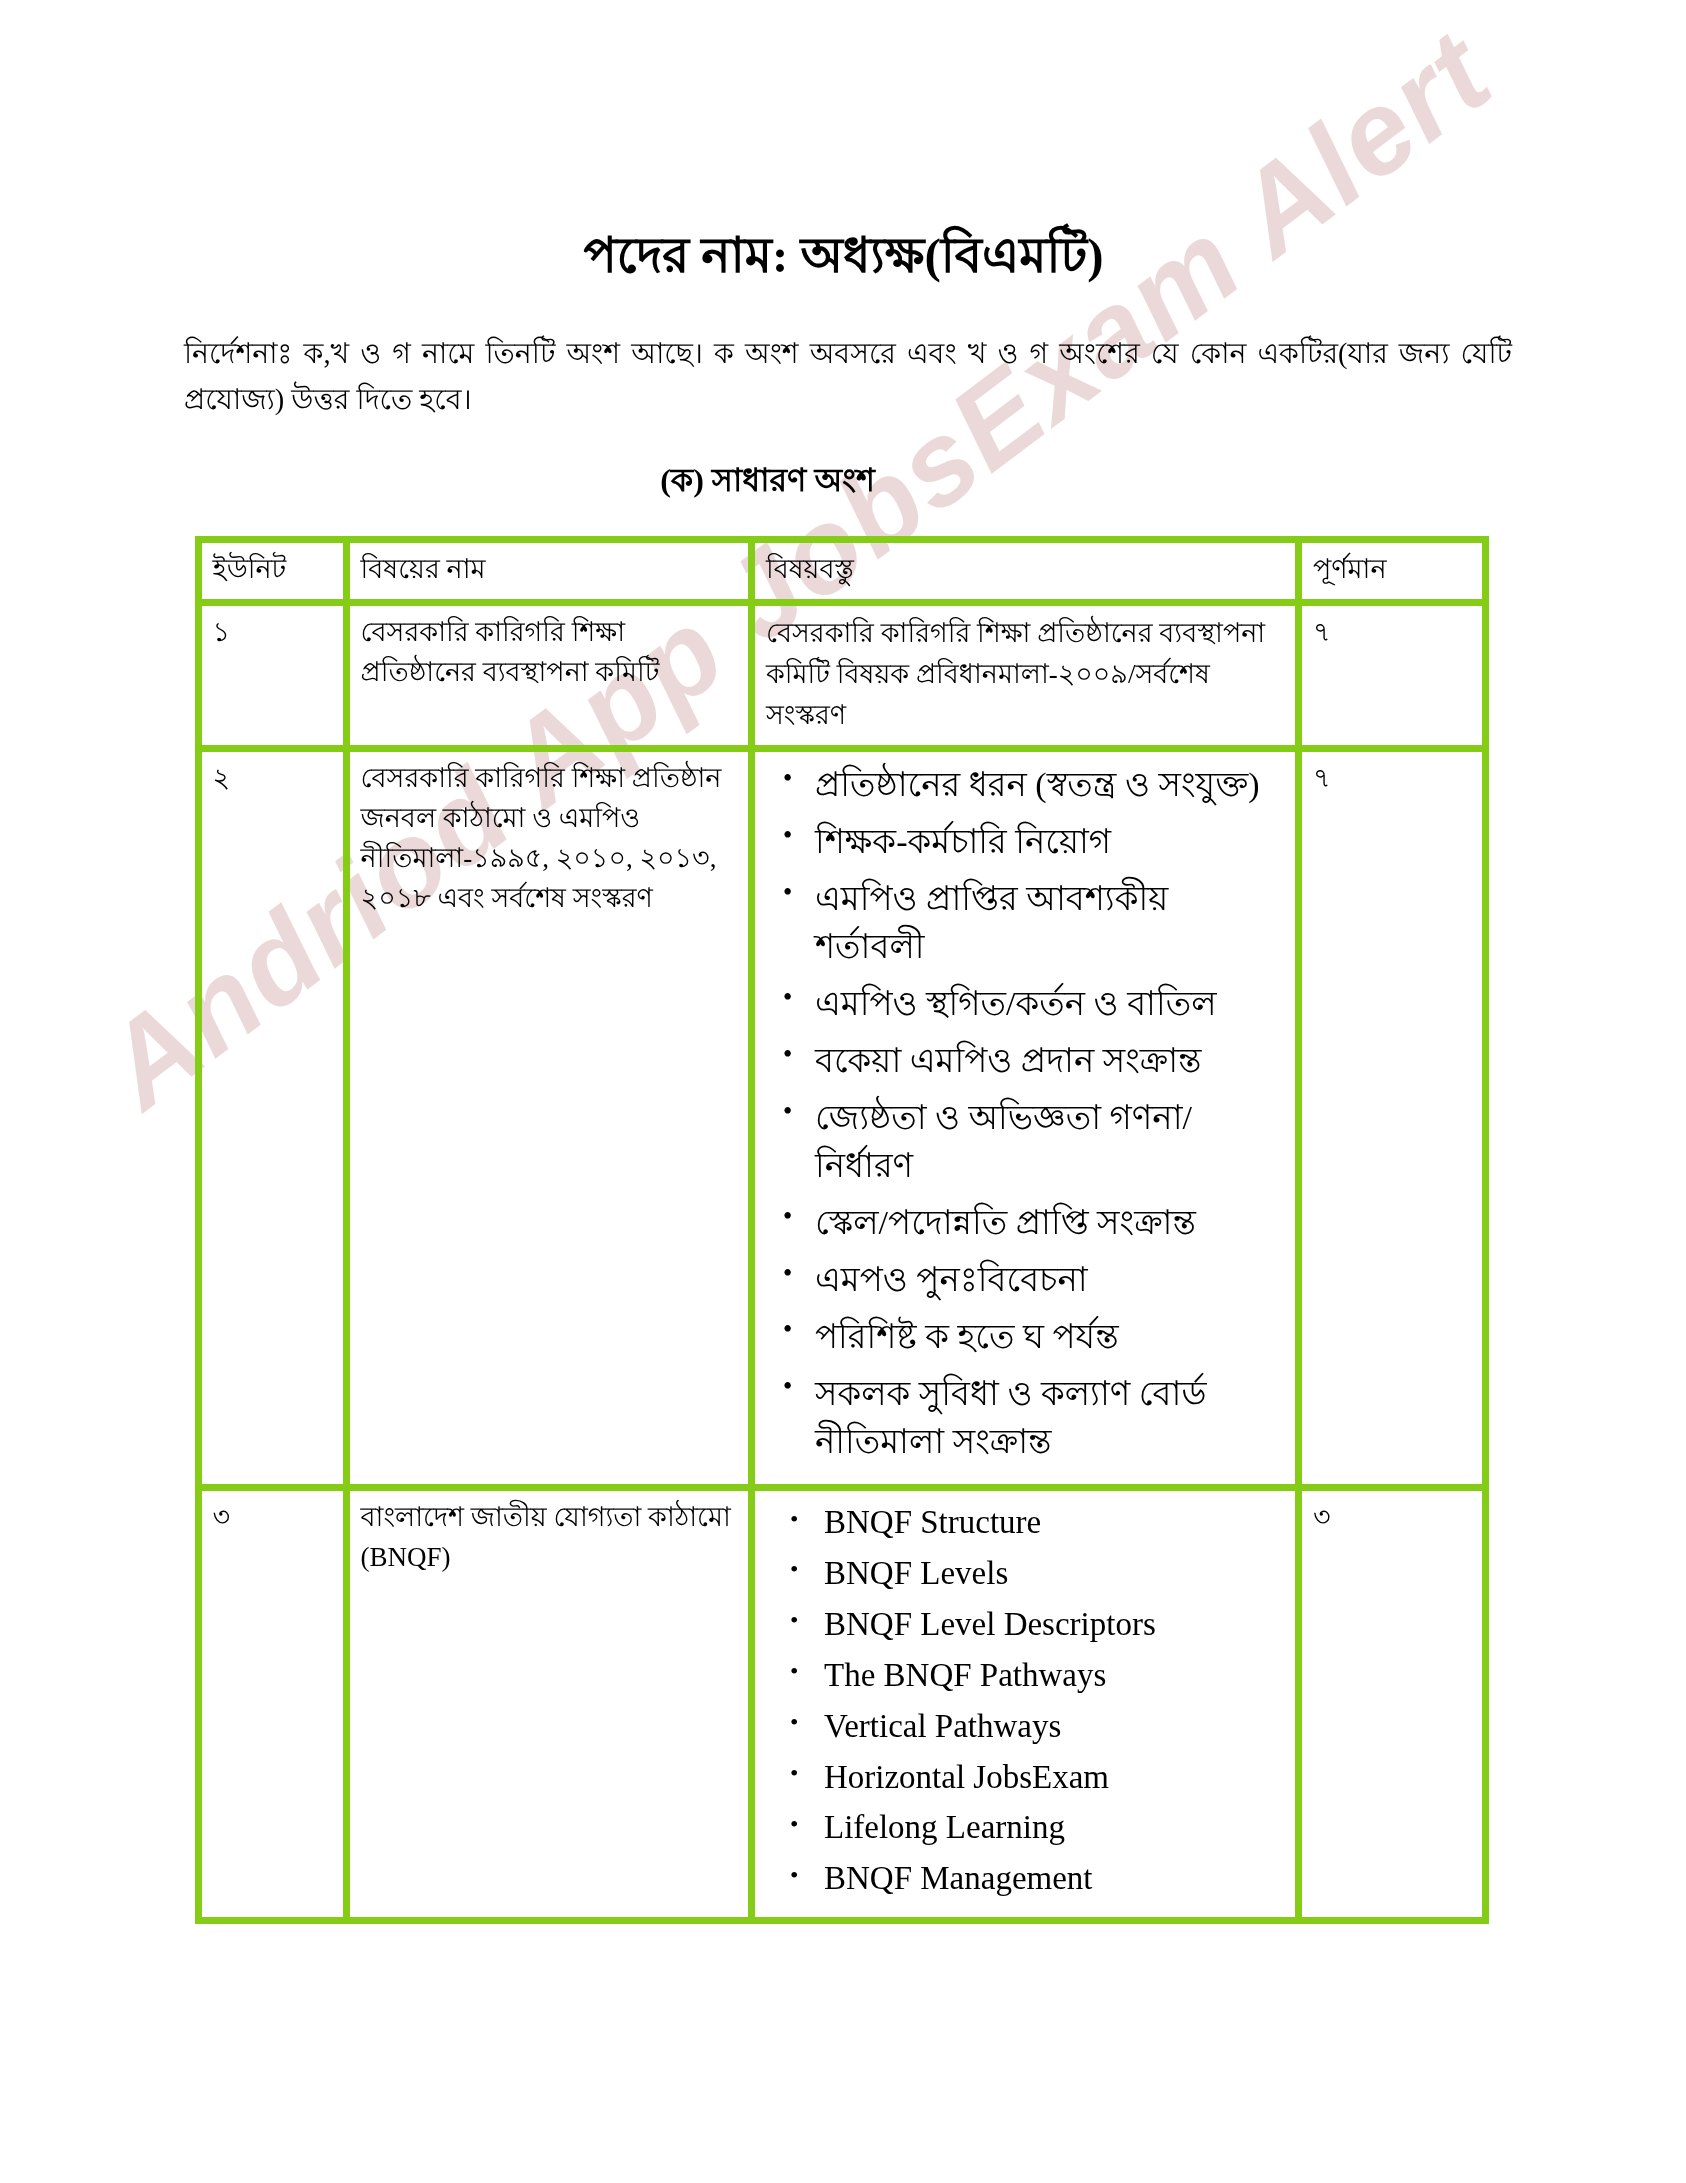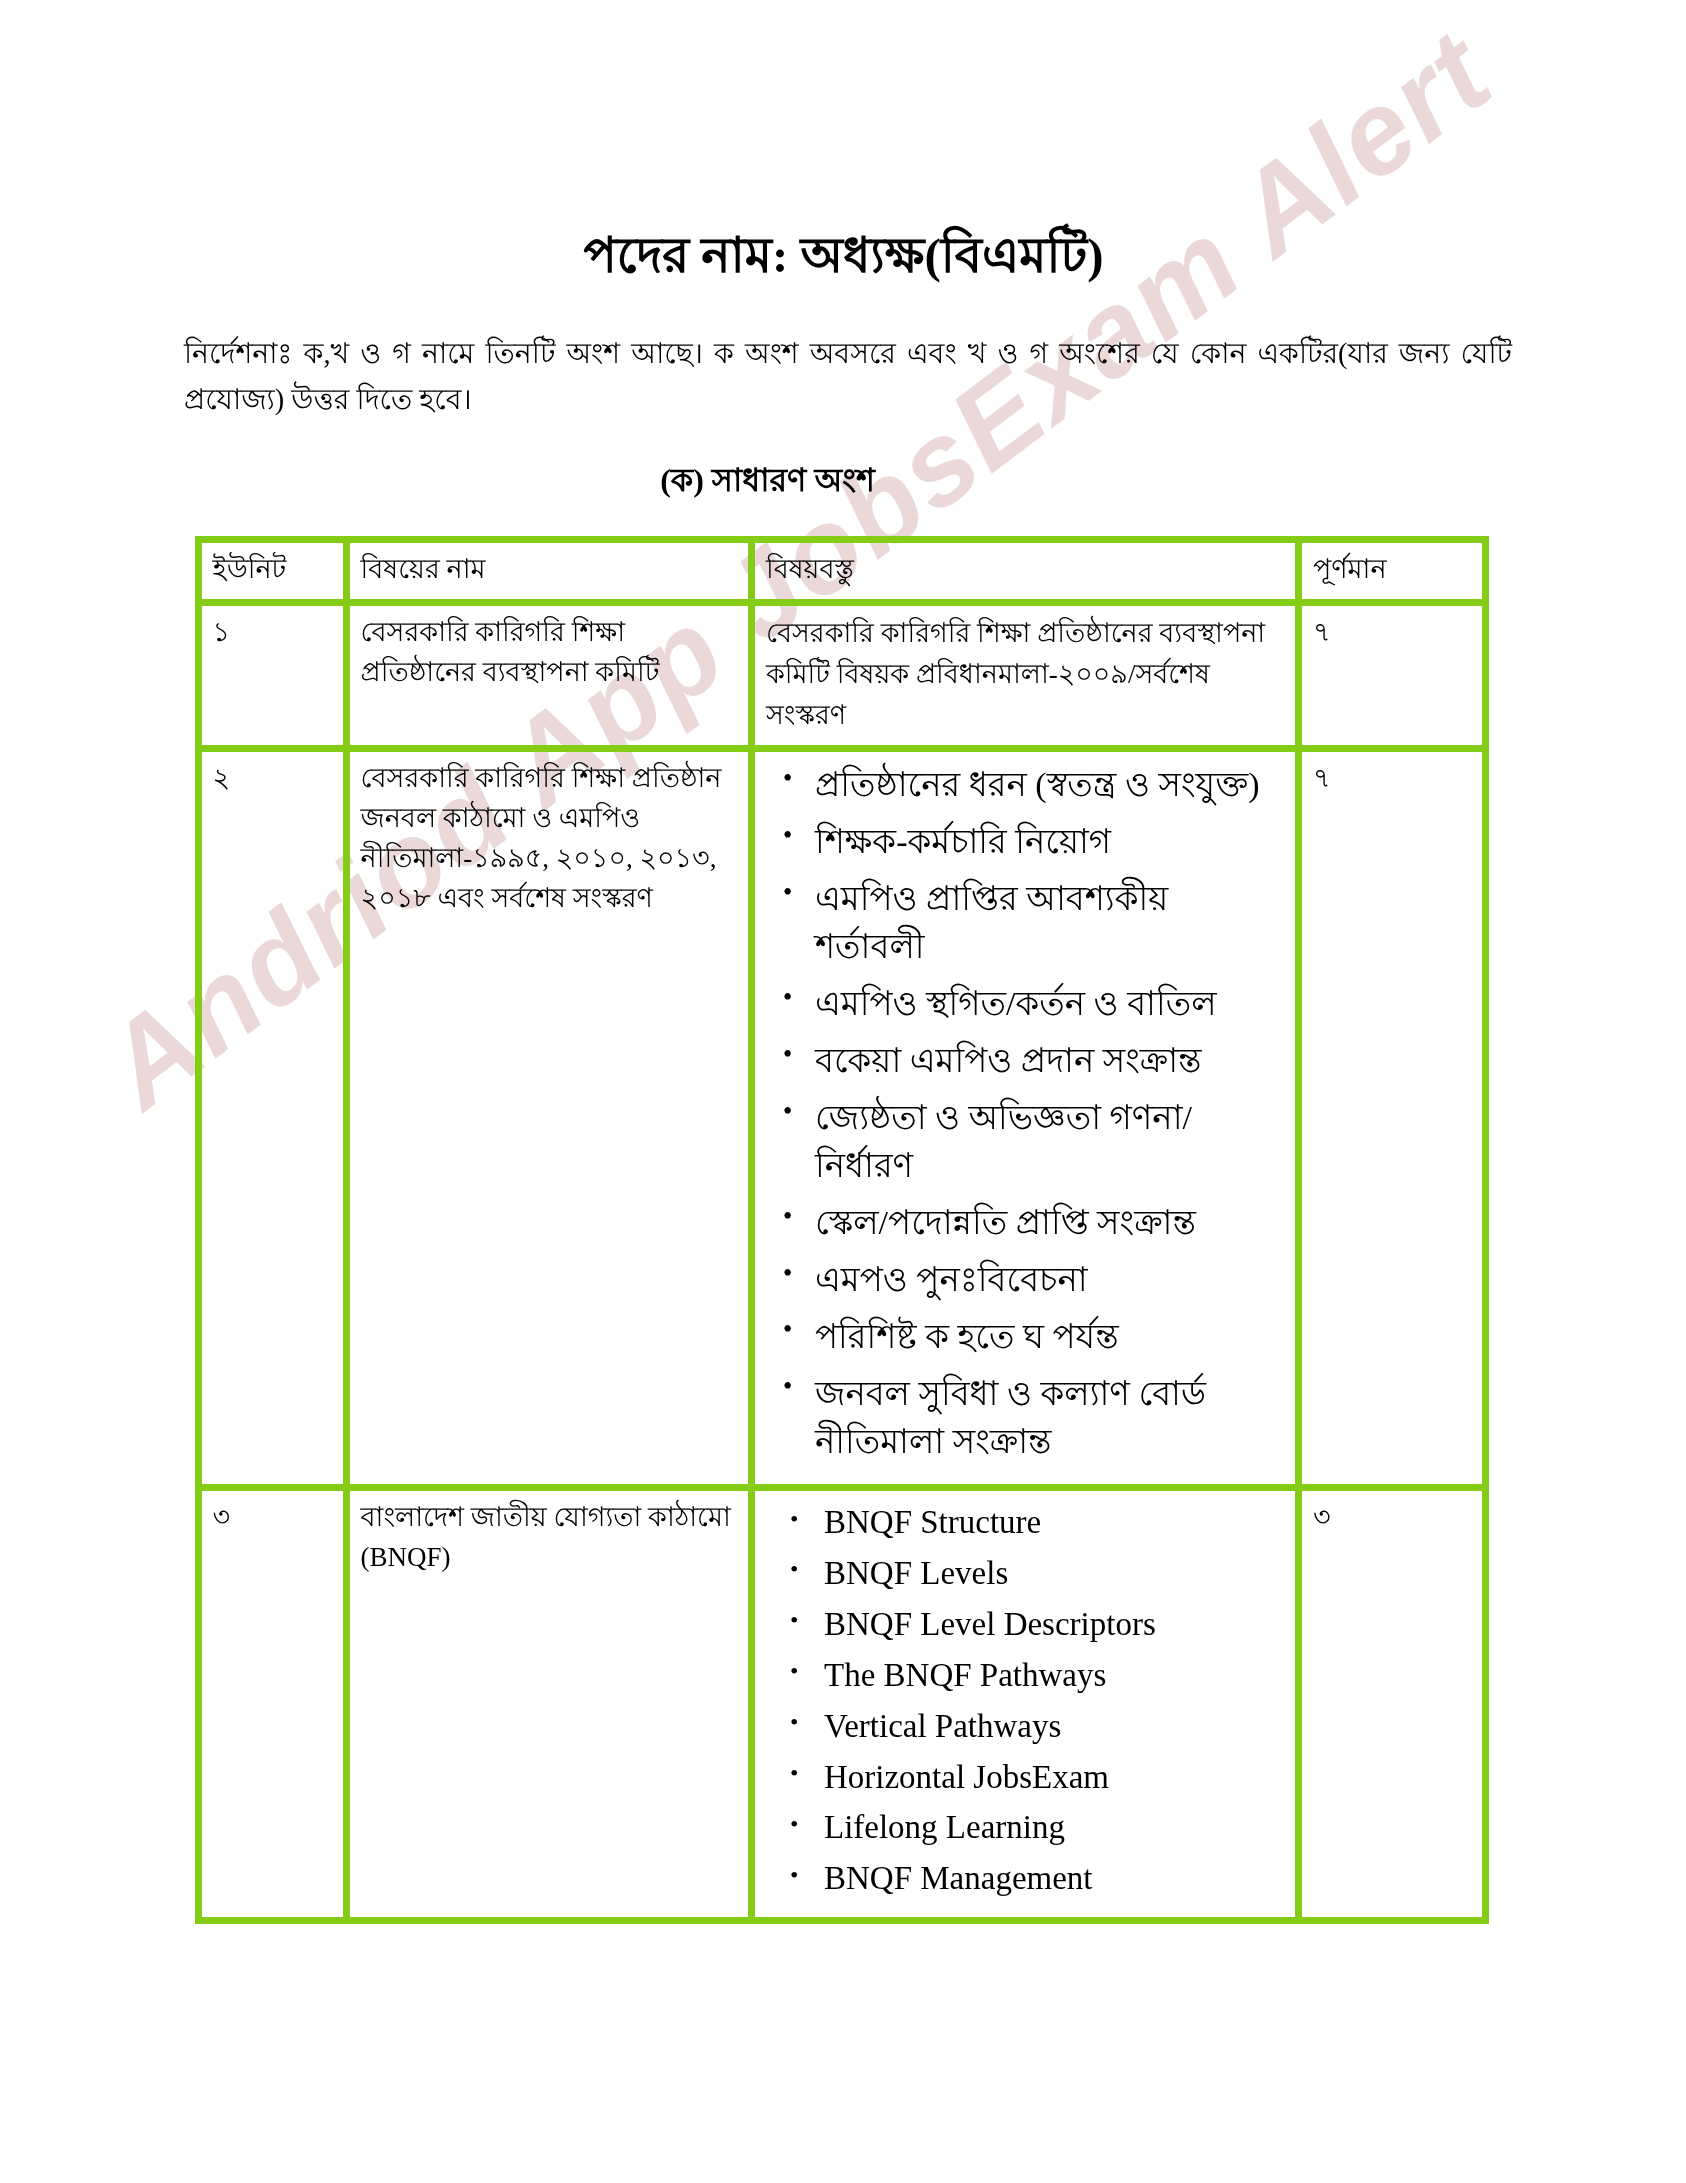--- a/index.html
+++ b/index.html
@@ -192,21 +192,21 @@
             <ul class="bn-list">
               <li>প্রতিষ্ঠানের ধরন (স্বতন্ত্র ও সংযুক্ত)</li>
               <li>শিক্ষক-কর্মচারি নিয়োগ</li>
               <li>এমপিও প্রাপ্তির আবশ্যকীয় শর্তাবলী</li>
               <li>এমপিও স্থগিত/কর্তন ও বাতিল</li>
               <li>বকেয়া এমপিও প্রদান সংক্রান্ত</li>
               <li>জ্যেষ্ঠতা ও অভিজ্ঞতা গণনা/নির্ধারণ</li>
               <li>স্কেল/পদোন্নতি প্রাপ্তি সংক্রান্ত</li>
               <li>এমপও পুনঃবিবেচনা</li>
               <li>পরিশিষ্ট ক হতে ঘ পর্যন্ত</li>
-              <li>জনবল সুবিধা ও কল্যাণ বোর্ড নীতিমালা সংক্রান্ত</li>
+              <li>সকলক সুবিধা ও কল্যাণ বোর্ড নীতিমালা সংক্রান্ত</li>
             </ul>
           </td>
           <td class="cell-marks">৭</td>
         </tr>
 
         <tr>
           <td class="cell-unit">৩</td>
           <td>বাংলাদেশ জাতীয় যোগ্যতা কাঠামো (BNQF)</td>
           <td>
             <ul class="en-list">

